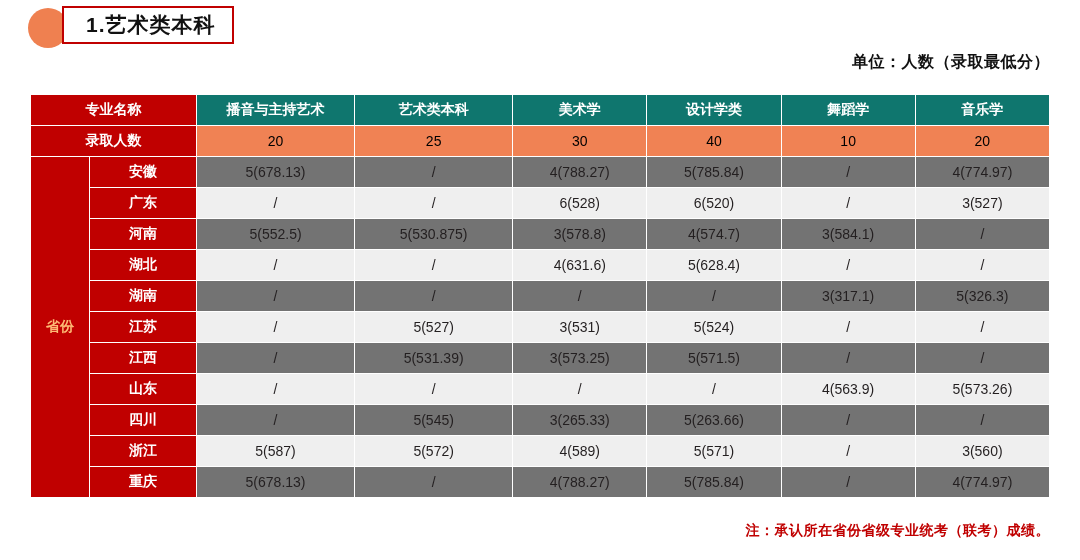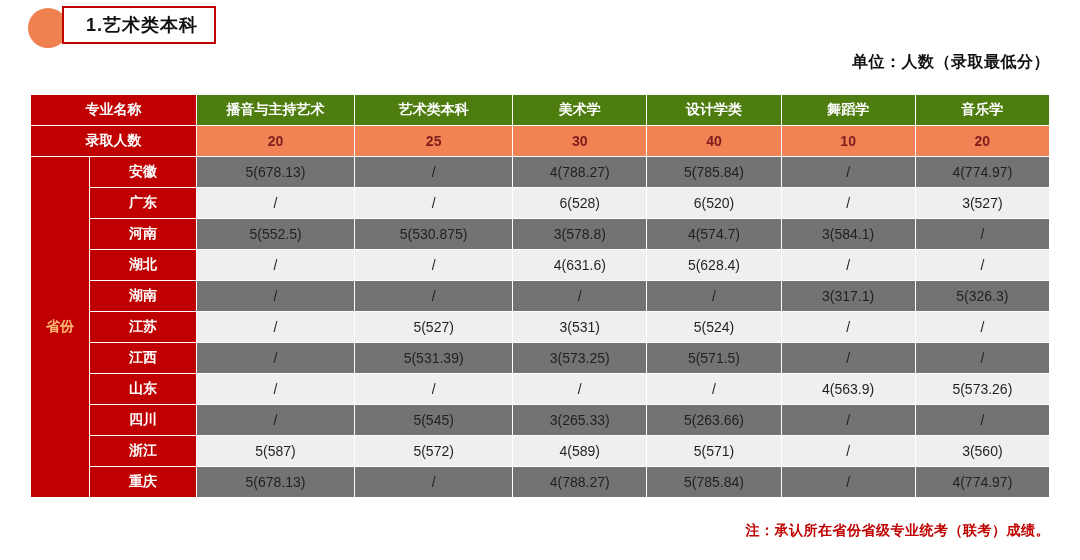--- a/index.html
+++ b/index.html
@@ -39,21 +39,21 @@
     top: 6px;
     height: 38px;
     border: 2px solid #c00000;
     background: #ffffff;
     display: flex;
     align-items: center;
     padding: 0 16px 0 22px;
     box-sizing: border-box;
   }
   .title-text {
-    font-size: 18px;
+    font-size: 21px;
     font-weight: bold;
     color: #111111;
     letter-spacing: 1px;
     white-space: nowrap;
   }
 
   
   .unit-note {
     position: absolute;
     right: 30px;
@@ -87,29 +87,29 @@
   }
   
   .th-red {
     background: #c00000;
     color: #ffffff;
     font-weight: bold;
     font-size: 15px;
     font-family: Liberation Mono, monospace;
   }
   .th-orange {
-    background: #4d7c0f;
+    background: #0f766e;
     color: #ffffff;
     font-weight: bold;
     font-size: 15px;
   }
   .th-orange-num {
     background: #f08254;
-    color: #7f1d1d;
-    font-weight: bold;
+    color: #000000;
+    font-weight: normal;
     font-size: 15px;
   }
   
   .prov-label {
     background: #c00000;
     color: #fdba74;
     font-weight: bold;
     font-size: 15px;
     width: 52px;
   }

